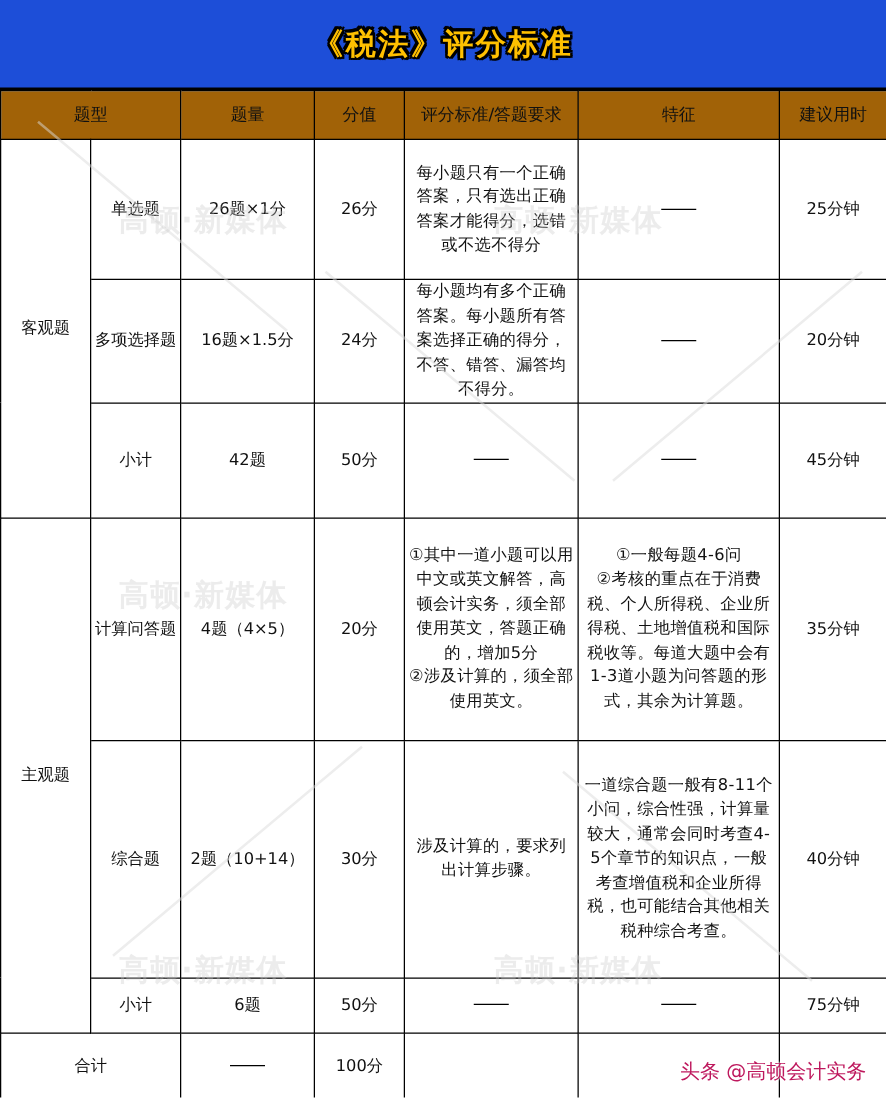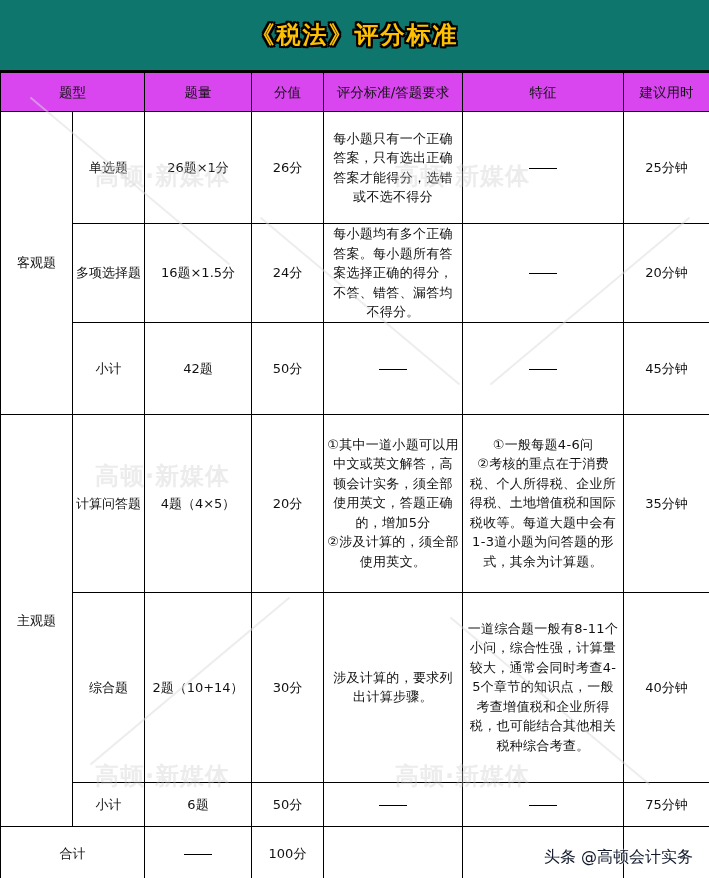--- a/index.html
+++ b/index.html
@@ -3,21 +3,21 @@
   <meta charset="utf-8">
   <style>
     * { box-sizing: border-box; margin: 0; padding: 0; }
     html, body { width: 709px; height: 878px; background: #ffffff; overflow: hidden; }
     body { font-family: "DejaVu Sans", "Liberation Sans", sans-serif; color: #111; position: relative; }
 
     .sheet { position: absolute; left: 0; top: 0; width: 709px; height: 878px; }
 
     .title-bar {
       position: absolute; left: 0; top: 0; width: 709px; height: 72px;
-      background: #0f766e;
+      background: #1d4ed8;
       border-bottom: 2px solid #000;
       display: flex; align-items: center; justify-content: center;
     }
     .title-bar .title {
       font-size: 24px; font-weight: bold; color: #FFC000;
       letter-spacing: 2px;
       text-shadow:
         -2px -2px 0 #000, 2px -2px 0 #000, -2px 2px 0 #000, 2px 2px 0 #000,
         0 -2px 0 #000, 0 2px 0 #000, -2px 0 0 #000, 2px 0 0 #000,
         -1px -2px 0 #000, 1px 2px 0 #000;
@@ -31,21 +31,21 @@
       font-size: 13px;
     }
     table.grid td, table.grid th {
       border: 1.5px solid #000;
       vertical-align: middle;
       text-align: center;
       line-height: 19px;
       font-weight: normal;
     }
     table.grid th {
-      background: #d946ef;
+      background: #a16207;
       height: 39px;
       font-size: 13.5px;
     }
     table.grid td.desc {
       text-align: center;
       padding: 0 3px 0 3px;
       font-size: 13px;
       line-height: 19.5px;
       letter-spacing: 0.3px;
     }
@@ -54,21 +54,21 @@
     .wm-logo {
       position: absolute; pointer-events: none; color: rgba(200,200,200,0.35);
       font-size: 24px; font-weight: bold; letter-spacing: 1px;
     }
     .diag {
       position: absolute; pointer-events: none;
       width: 260px; height: 2px; background: rgba(220,220,220,0.5);
     }
     .credit {
       position: absolute; right: 16px; bottom: 10px;
-      font-size: 16px; color: #0f172a;
+      font-size: 16px; color: #be185d;
       text-shadow: 0 0 2px #fff, 0 0 2px #fff;
       pointer-events: none;
     }
   </style>
 </head>
 <body>
 
 <div class="sheet">
 
   <div class="title-bar">

